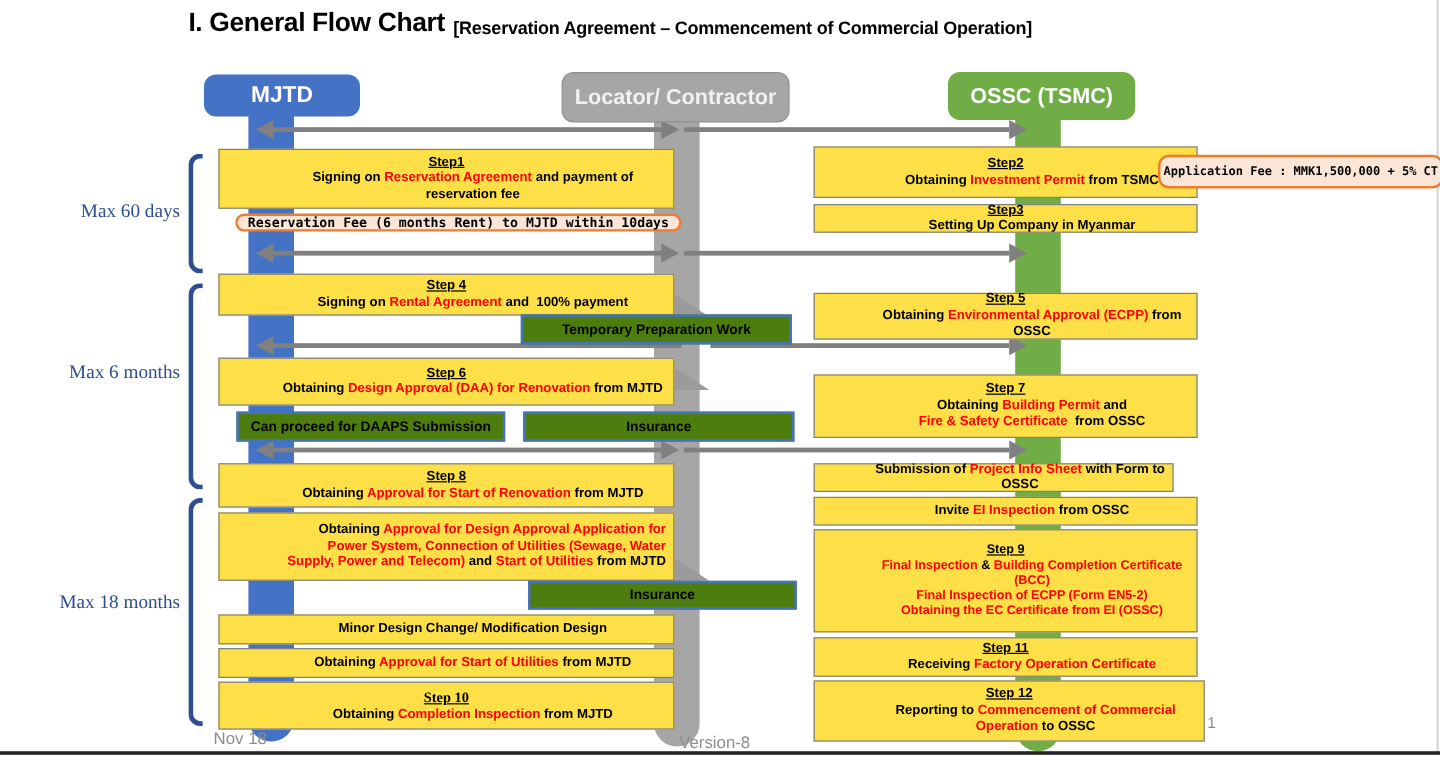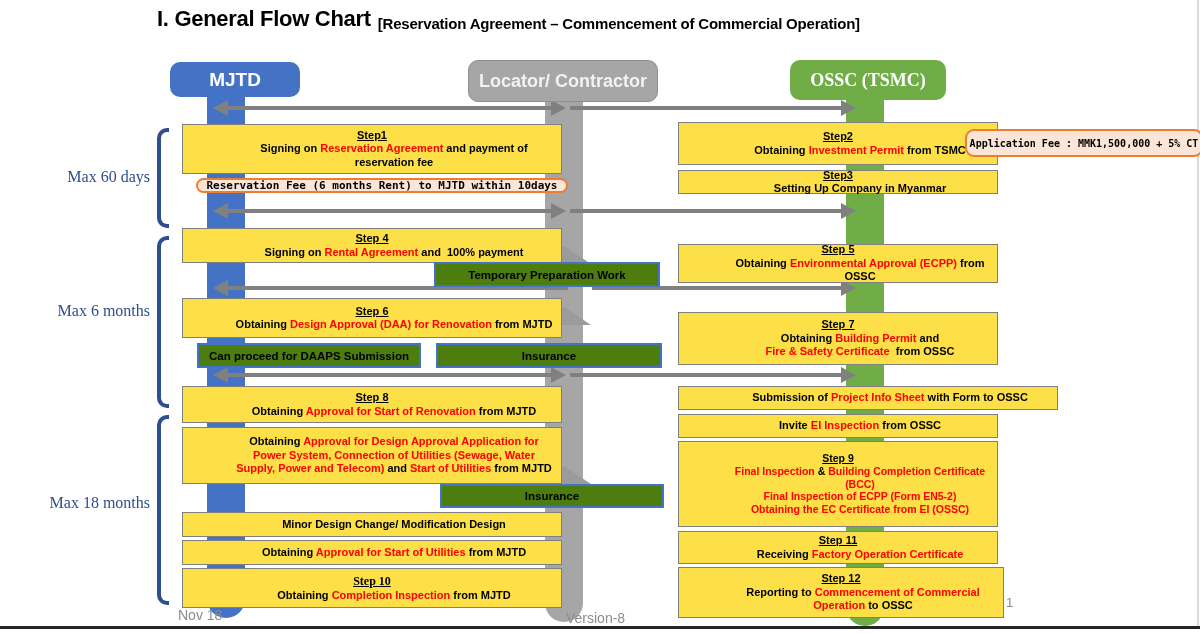--- a/index.html
+++ b/index.html
@@ -8,21 +8,21 @@
   .abs{position:absolute;}
   
   .title-bar{position:absolute;left:157px;top:6px;display:flex;align-items:flex-end;gap:7px;color:#000;}
   .title-main{font-size:22px;font-weight:bold;letter-spacing:-0.3px;}
   .title-sub{font-size:15px;font-weight:bold;letter-spacing:-0.2px;}
   
   .hdr{position:absolute;display:flex;align-items:center;justify-content:center;
        font-weight:bold;color:#fff;border-radius:10px;z-index:6;}
   #hdr-mjtd{left:170px;top:62px;width:130px;height:35px;background:#4472C4;font-size:19px;}
   #hdr-loc{left:468px;top:60px;width:188px;height:40px;background:#A6A6A6;color:#F2F2F2;font-size:18px;border:1px solid #8f8f8f;}
-  #hdr-ossc{left:790px;top:60px;width:156px;height:40px;background:#70AD47;font-size:18px;font-family:Liberation Serif, serif;}
+  #hdr-ossc{left:790px;top:60px;width:156px;height:40px;background:#70AD47;font-size:18px;}
   .lane{position:absolute;z-index:1;}
   #lane-mjtd{left:207px;top:95px;width:38px;height:523px;background:#4472C4;border-radius:0 0 19px 19px;}
   #lane-loc{left:545px;top:100px;width:38px;height:522px;background:#A6A6A6;border-radius:0 0 19px 19px;}
   #lane-ossc{left:846px;top:100px;width:38px;height:526px;background:#70AD47;border-radius:0 0 19px 19px;}
   
   .sbox{position:absolute;background:#fde047;border:1px solid #7F7F7F;box-sizing:border-box;
         display:flex;flex-direction:column;justify-content:center;text-align:center;
         font-weight:bold;font-size:11px;line-height:1.22;color:#000;padding:1px 6px;z-index:4;}
   .sbox .line{white-space:pre-wrap;margin-left:44px;}
   .steplbl{text-decoration:underline;}
@@ -125,21 +125,21 @@
   <div class="wbox" style="left:197px;top:343px;width:224px;height:25px;">
     <span><span>Can proceed for </span><span>DAAPS</span><span> Submission</span></span>
   </div>
   <div class="wbox" style="left:436px;top:343px;width:226px;height:25px;">Insurance</div>
 
   <div class="sbox" style="left:182px;top:386px;width:380px;height:37px;">
     <div class="steplbl">Step 8</div>
     <div class="line"><span>Obtaining </span><span class="red">Approval for Start of Renovation</span><span> from MJTD</span></div>
   </div>
 
-  <div class="sbox" style="left:182px;top:427px;width:380px;height:57px;">
+  <div class="sbox" style="left:182px;top:427px;width:380px;height:57px;text-align:right;">
     <div class="line"><span>Obtaining </span><span class="red">Approval for Design Approval Application for Power System, Connection of Utilities (Sewage, Water Supply, Power and Telecom)</span><span> and </span><span class="red">Start of Utilities</span><span> from MJTD</span></div>
   </div>
 
   <div class="wbox" style="left:440px;top:484px;width:224px;height:24px;">Insurance</div>
 
   <div class="sbox" style="left:182px;top:512px;width:380px;height:25px;">
     <div class="line">Minor Design Change/ Modification Design</div>
   </div>
 
   <div class="sbox" style="left:182px;top:540px;width:380px;height:25px;">
@@ -166,21 +166,21 @@
     <div class="steplbl">Step 5</div>
     <div class="line"><span>Obtaining </span><span class="red">Environmental Approval (ECPP)</span><span> from OSSC</span></div>
   </div>
 
   <div class="sbox" style="left:678px;top:312px;width:320px;height:53px;">
     <div class="steplbl">Step 7</div>
     <div class="line"><span>Obtaining </span><span class="red">Building Permit</span><span> and</span></div>
     <div class="line"><span class="red">Fire &amp; Safety Certificate</span><span>  from OSSC</span></div>
   </div>
 
-  <div class="sbox" style="left:678px;top:386px;width:380px;height:24px;">
+  <div class="sbox" style="left:678px;top:386px;width:300px;height:24px;">
     <div class="line"><span>Submission of </span><span class="red">Project Info Sheet</span><span> with Form to OSSC</span></div>
   </div>
 
   <div class="sbox" style="left:678px;top:414px;width:320px;height:24px;">
     <div class="line"><span>Invite </span><span class="red">EI Inspection</span><span> from OSSC</span></div>
   </div>
 
   <div class="sbox" style="left:678px;top:441px;width:320px;height:86px;font-size:10.5px;">
     <div class="steplbl">Step 9</div>
     <div class="line"><span class="red">Final Inspection</span><span> &amp; </span><span class="red">Building Completion Certificate</span></div>

